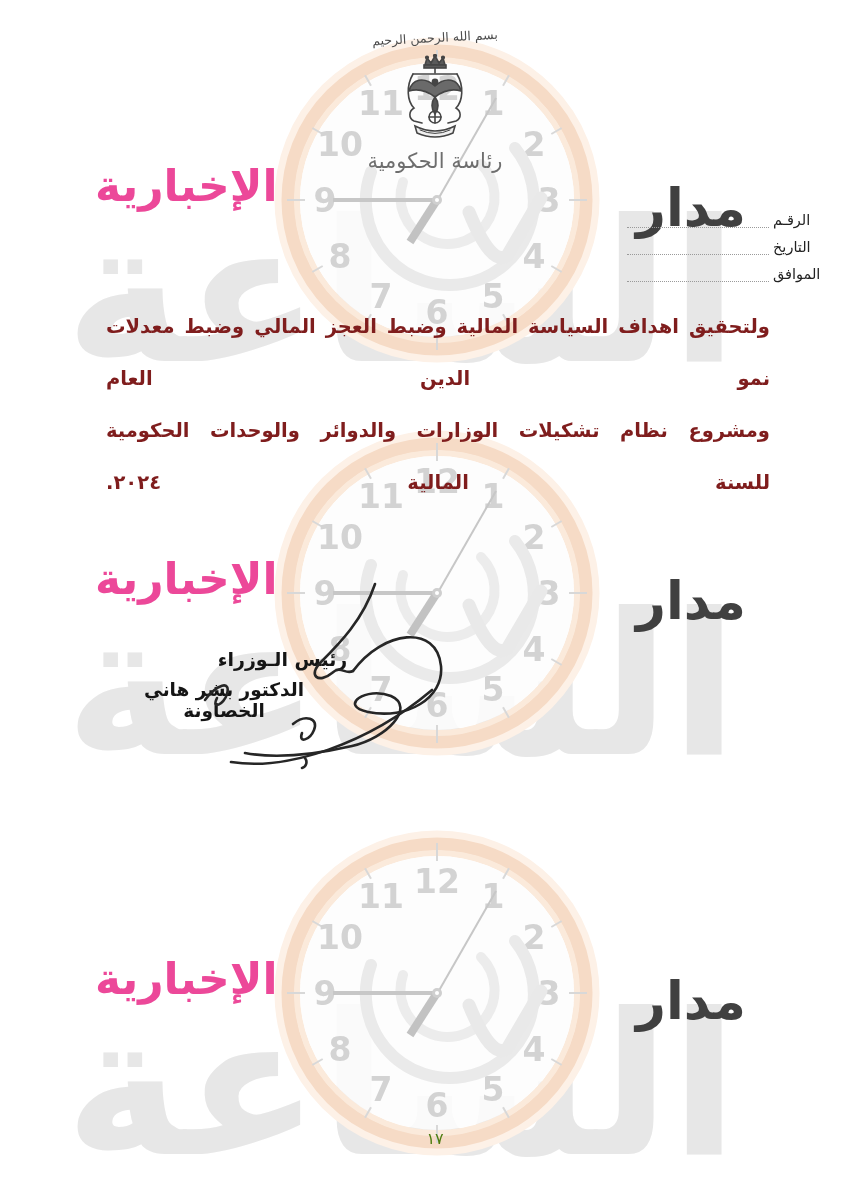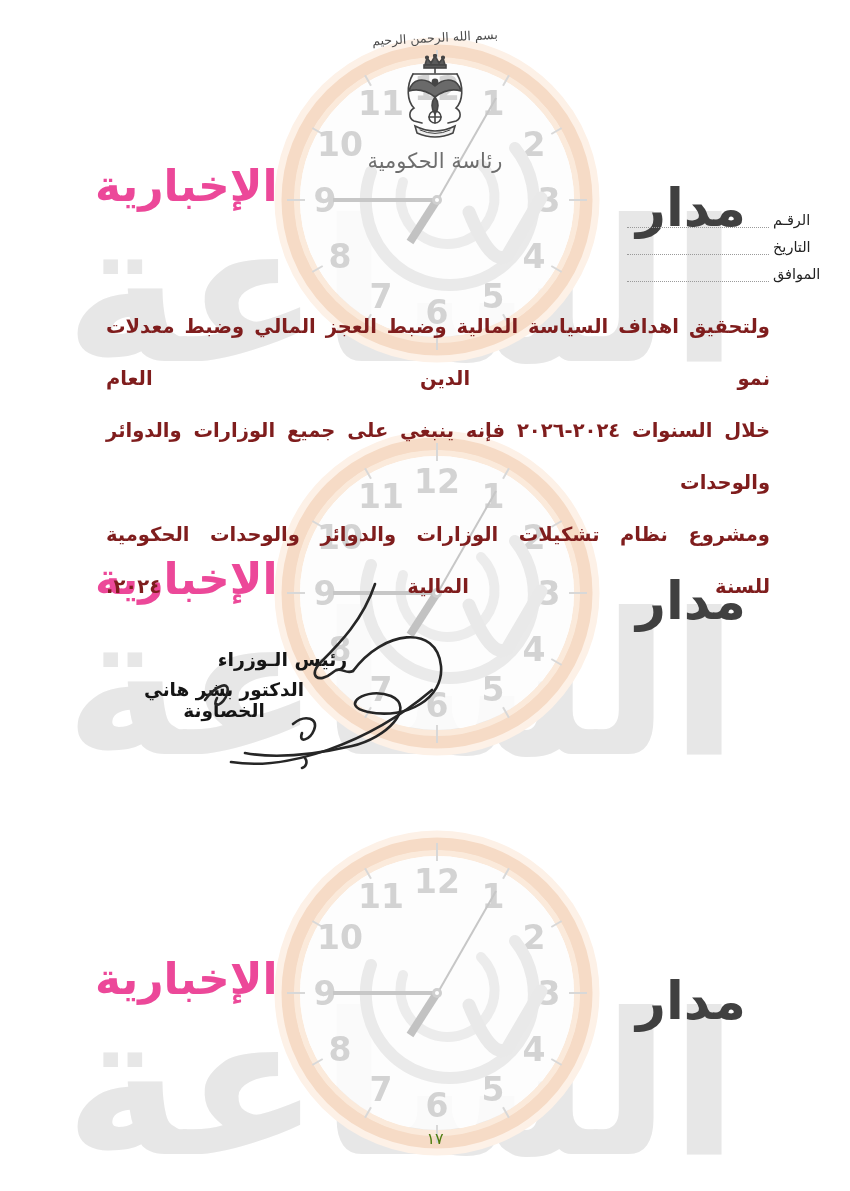--- a/index.html
+++ b/index.html
@@ -206,21 +206,20 @@
         <span class="dotted"></span>
       </div>
       <div class="field-row">
         <span class="field-label">الموافق</span>
         <span class="dotted"></span>
       </div>
     </div>
 
     <div class="body-text">
       <div class="body-line">ولتحقيق اهداف السياسة المالية وضبط العجز المالي وضبط معدلات نمو الدين العام</div>
-      <div class="body-line">خلال السنوات ٢٠٢٤-٢٠٢٦ فإنه ينبغي على جميع الوزارات والدوائر والوحدات</div>
       <div class="body-line">ومشروع نظام تشكيلات الوزارات والدوائر والوحدات الحكومية للسنة المالية ٢٠٢٤.</div>
     </div>
 
     <div class="sig-title">رئيس الـوزراء</div>
     <div class="sig-name">الدكتور بشر هاني الخصاونة</div>
 
     <svg class="sig-scrawl" width="330" height="210" viewBox="0 0 330 210">
       <g stroke="#262626" stroke-width="2.6" fill="none" stroke-linecap="round" stroke-linejoin="round">
         <path d="M240 12 C228 48 204 72 186 90 C172 104 184 112 197 101 C206 93 210 103 218 99"></path>
         <path d="M218 99 C248 58 302 52 306 94 C309 126 272 148 233 140 C203 134 231 114 256 124 C281 135 252 166 217 174 C182 182 142 187 110 181"></path>

